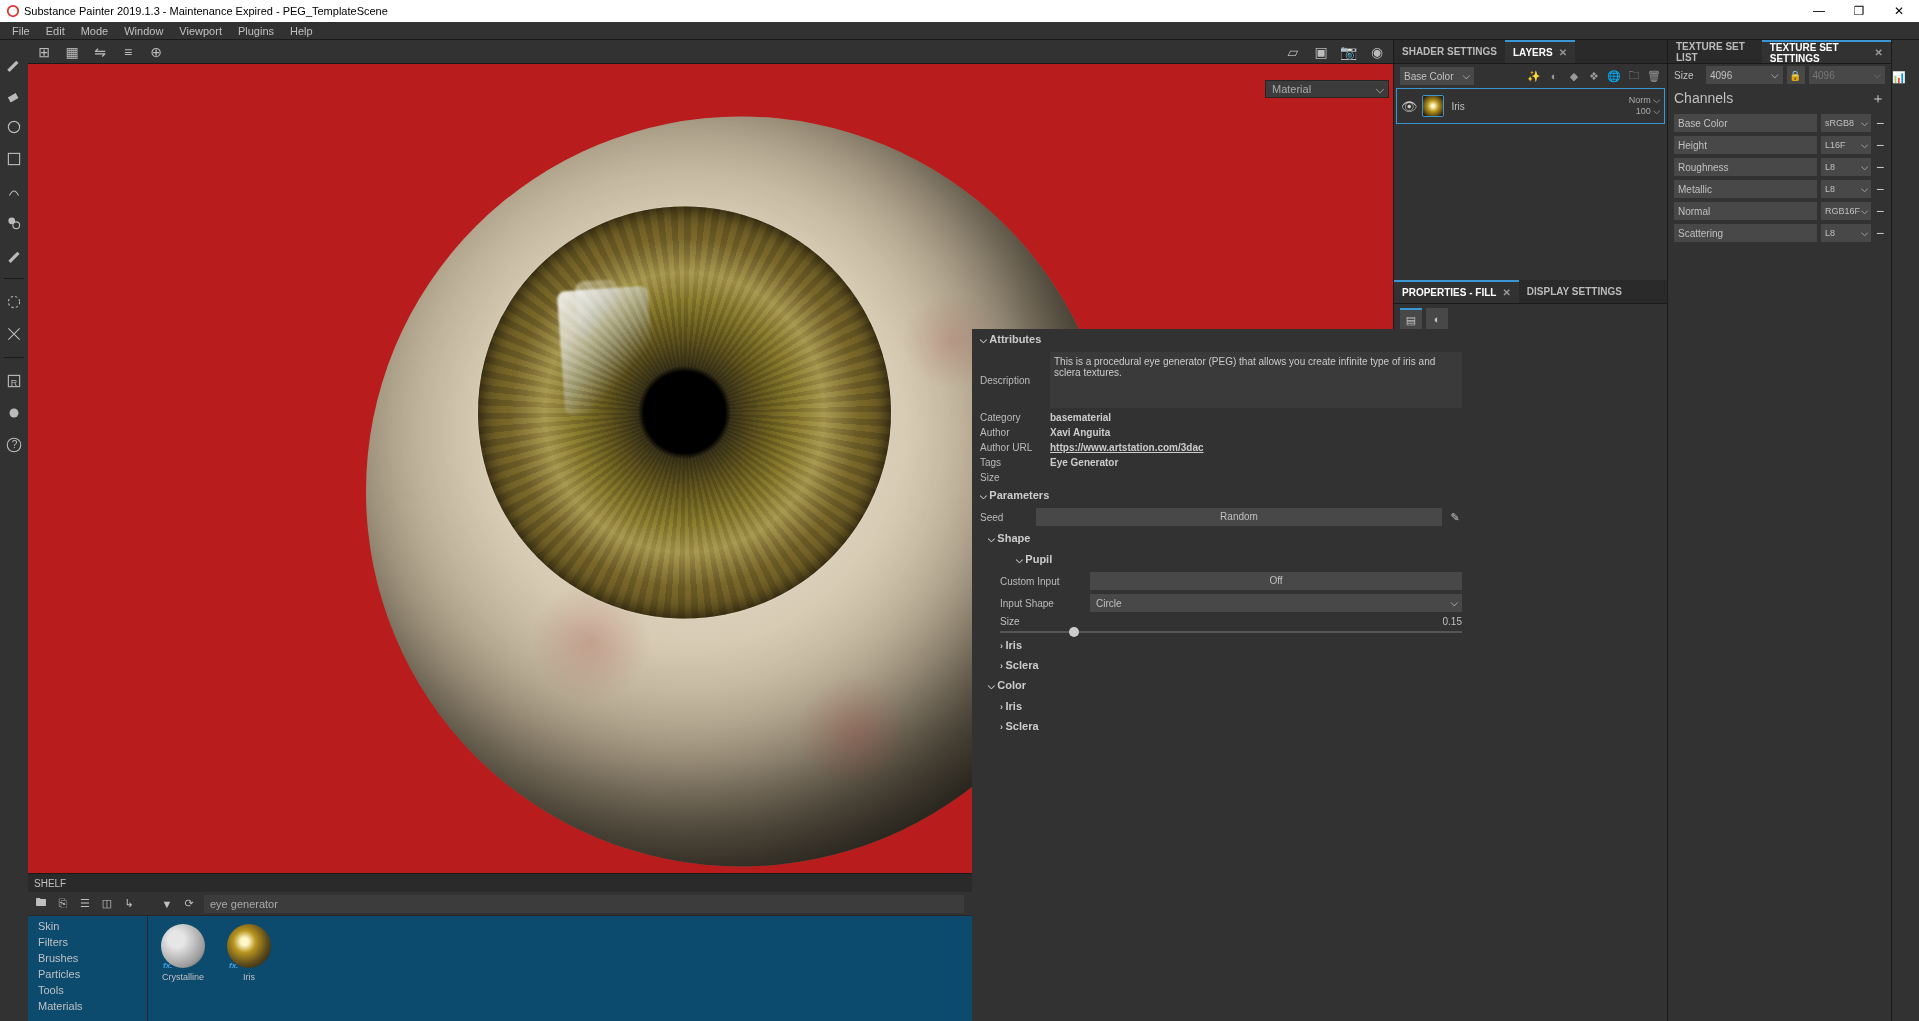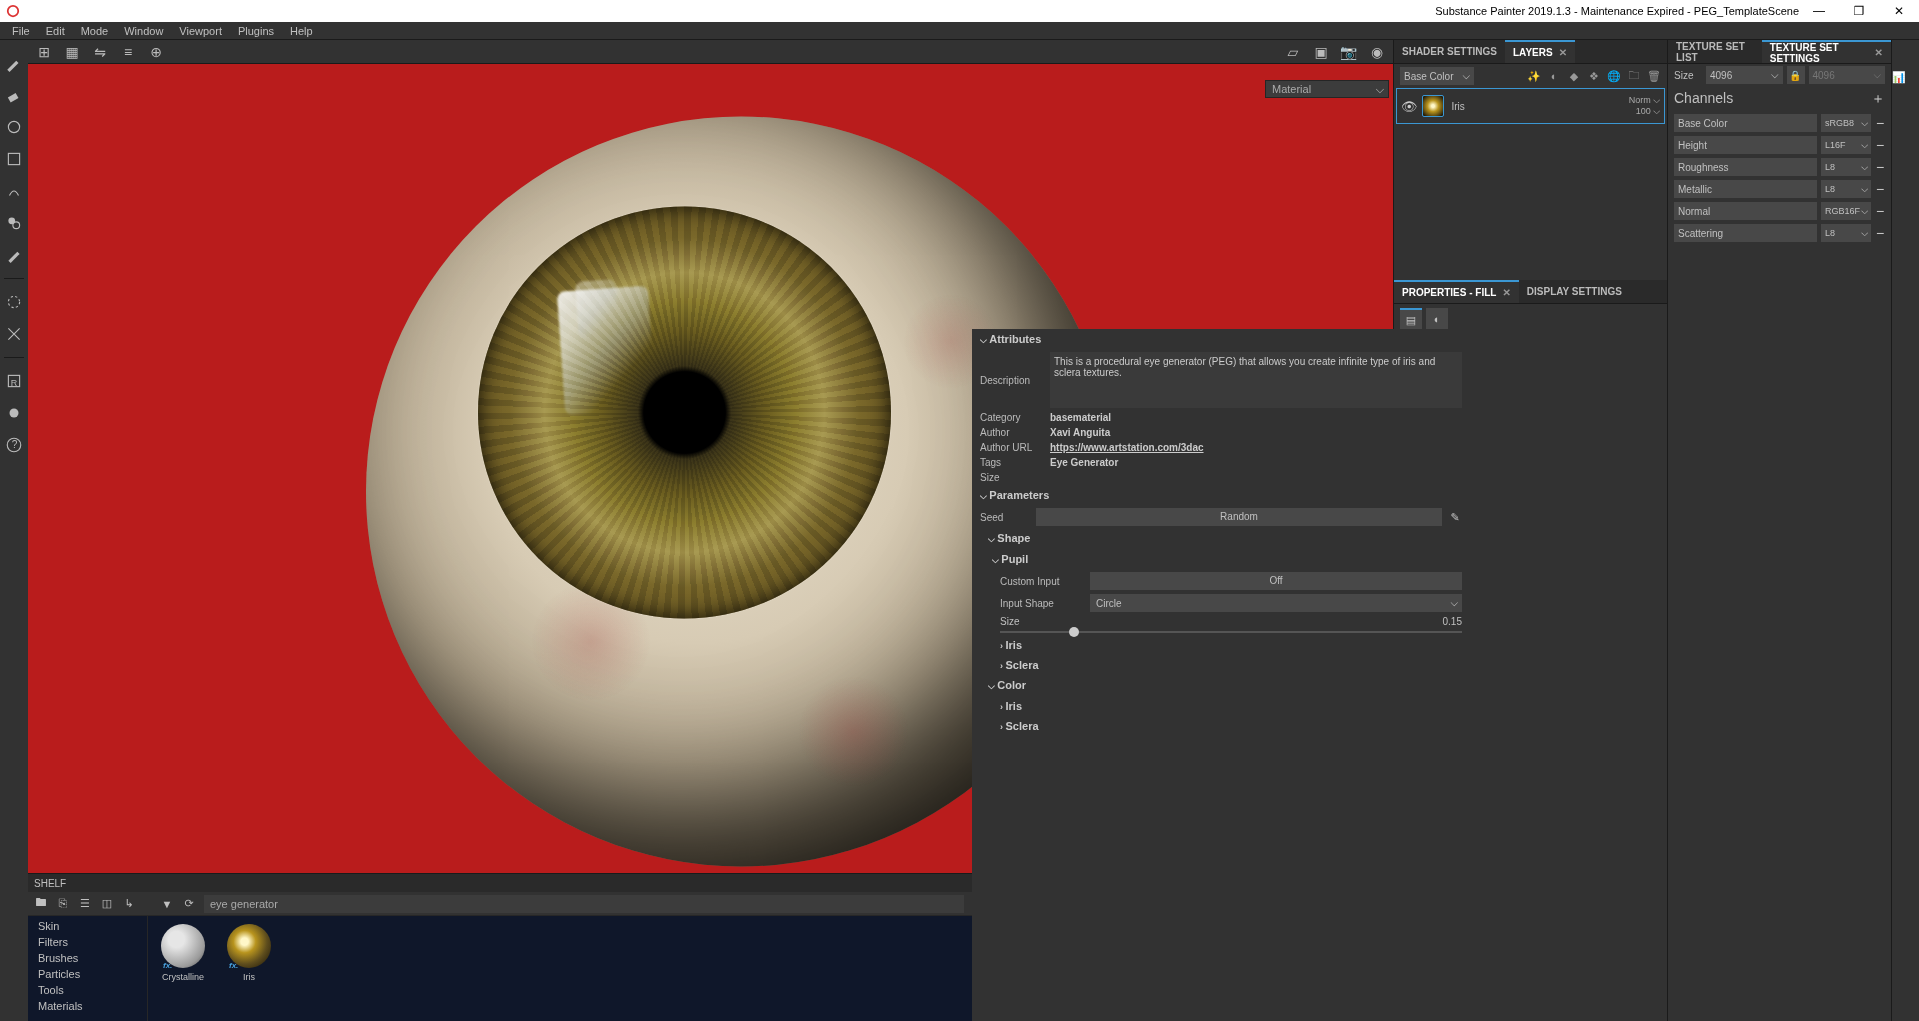--- a/index.html
+++ b/index.html
@@ -1,21 +1,21 @@
 <!DOCTYPE html>
 <html><head>
 <meta charset="utf-8">
 <style>
 * { margin: 0; padding: 0; box-sizing: border-box; font-family: "Segoe UI", Arial, sans-serif; }
 body { background: #323232; color: #c0c0c0; width: 1919px; height: 1021px; overflow: hidden; user-select: none; }
 
 
 .title-bar { height: 22px; background: #fff; display: flex; align-items: center; padding-left: 6px; font-size: 11px; color: #000; }
 .title-bar .logo { width: 14px; height: 14px; margin-right: 4px; }
-.title-bar .title-text { flex: 1; text-align: right; }
+.title-bar .title-text { flex: 1; }
 .win-btn { width: 40px; height: 22px; text-align: center; line-height: 22px; font-size: 12px; color: #000; }
 
 
 .menu-bar { height: 18px; background: #323232; display: flex; align-items: center; padding: 0 4px; font-size: 11px; border-bottom: 1px solid #1a1a1a; }
 .menu-item { padding: 0 8px; color: #c0c0c0; }
 
 
 .main { display: grid; grid-template-columns: 28px 1fr 274px 224px 28px; grid-template-rows: 1fr; height: 981px; background: #323232; }
 
 
@@ -35,21 +35,21 @@
 
 .eye-wrap { position: absolute; left: 50%; top: 50%; transform: translate(-46%,-47%); width: 750px; height: 750px; }
 .sclera { width: 100%; height: 100%; border-radius: 50%; background: radial-gradient(circle at 44% 42%, #eae2d2 0%, #d7cbb4 35%, #b3a58c 55%, #8f826a 70%, #5b5243 82%, #2a271f 92%, #171510 100%); position: relative; box-shadow: inset -60px -60px 120px rgba(0,0,0,.7); }
 .veins { position: absolute; inset: 0; border-radius: 50%; background: radial-gradient(circle at 30% 70%, rgba(160,60,60,.25) 0, transparent 8%), radial-gradient(circle at 78% 30%, rgba(160,60,60,.2) 0, transparent 6%), radial-gradient(circle at 65% 82%, rgba(160,60,60,.25) 0, transparent 7%); }
 .iris { position: absolute; left: 15%; top: 12%; width: 55%; height: 55%; border-radius: 50%; background: radial-gradient(circle, #000 0 14%, #3a3318 16%, #6b5d1f 28%, #8c7e2e 38%, #a89a52 48%, #7a682a 60%, #5e4d1d 78%, #3c3016 92%, #1e170a 100%); box-shadow: 0 0 2px rgba(255,255,255,.4), inset 0 0 20px rgba(0,0,0,.8); }
 .iris:after { content:""; position: absolute; inset: 0; border-radius: 50%; background: repeating-conic-gradient(rgba(0,0,0,.15) 0deg 2deg, transparent 2deg 4deg); mix-blend-mode: overlay; }
 .highlight { position: absolute; left: 20%; top: 20%; width: 22%; height: 30%; background: linear-gradient(135deg, rgba(255,255,255,.9), rgba(200,210,230,.4) 50%, transparent 70%); filter: blur(1px); transform: rotate(-4deg); border-radius: 8px; }
 .highlight.h2 { left: 24%; top: 18%; width: 10%; height: 14%; opacity: .5; }
 
 
-.shelf { height: 148px; background: #0f172a; border-top: 1px solid #1a1a1a; }
+.shelf { height: 148px; background: #0c4a6e; border-top: 1px solid #1a1a1a; }
 .shelf-header { height: 18px; background: #2a2a2a; padding-left: 6px; font-size: 10px; display: flex; align-items: center; }
 .shelf-header .spacer { flex: 1; }
 .shelf-tools { height: 24px; background: #323232; display: flex; align-items: center; gap: 8px; padding: 0 6px; border-bottom: 1px solid #272727; }
 .shelf-search { flex: 0 0 760px; height: 18px; background: #3c3c3c; border: none; color: #aaa; font-size: 11px; padding-left: 6px; }
 .shelf-search-wrap { flex: 1; display: flex; align-items: center; position: relative; }
 .shelf-clear { color: #aaa; font-size: 12px; margin-left: auto; }
 .shelf-body { display: flex; height: 106px; }
 .shelf-tree { width: 120px; border-right: 1px solid #272727; padding: 4px 0 0 10px; font-size: 11px; display: flex; flex-direction: column; gap: 4px; }
 .shelf-items { display: flex; gap: 16px; padding: 8px 10px; }
 .shelf-item { width: 50px; text-align: center; font-size: 9px; }
@@ -433,21 +433,21 @@
   <div class="prop-row">
     <span class="lbl">Size</span>
   </div>
   <div class="section-header">Parameters</div>
   <div class="prop-row">
     <span class="lbl" style="width:50px">Seed</span>
     <div class="prop-btn">Random</div>
     <span class="ic">✎</span>
   </div>
   <div class="section-header sub-section" style="padding-left:16px">Shape</div>
-  <div class="section-header" style="padding-left:20px">Pupil</div>
+  <div class="section-header" style="padding-left:44px">Pupil</div>
   <div class="prop-row" style="padding-left:28px">
     <span class="lbl" style="width:84px">Custom Input</span>
     <div class="prop-btn">Off</div>
   </div>
   <div class="prop-row" style="padding-left:28px">
     <span class="lbl" style="width:84px">Input Shape</span>
     <div class="prop-drop">Circle</div>
   </div>
   <div class="prop-slider" style="padding-left:28px">
     <span class="lbl" style="width:84px">Size</span>

